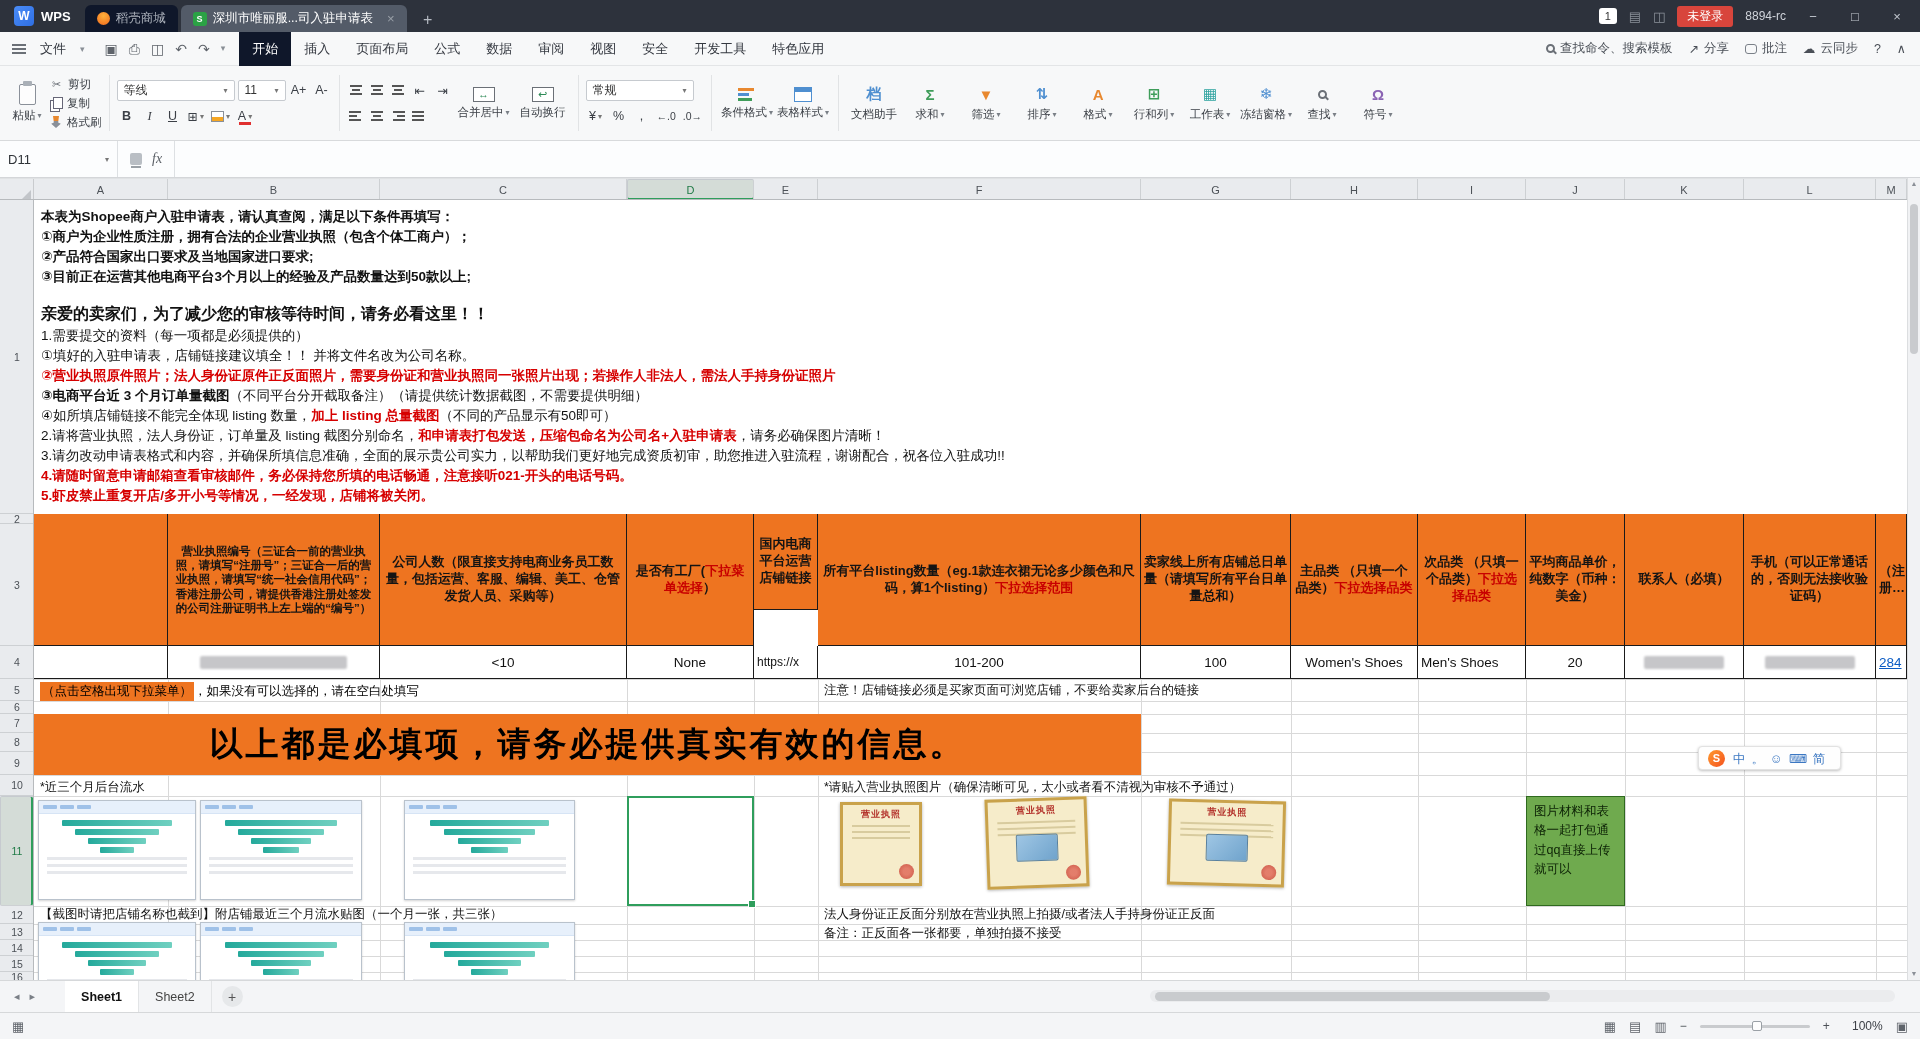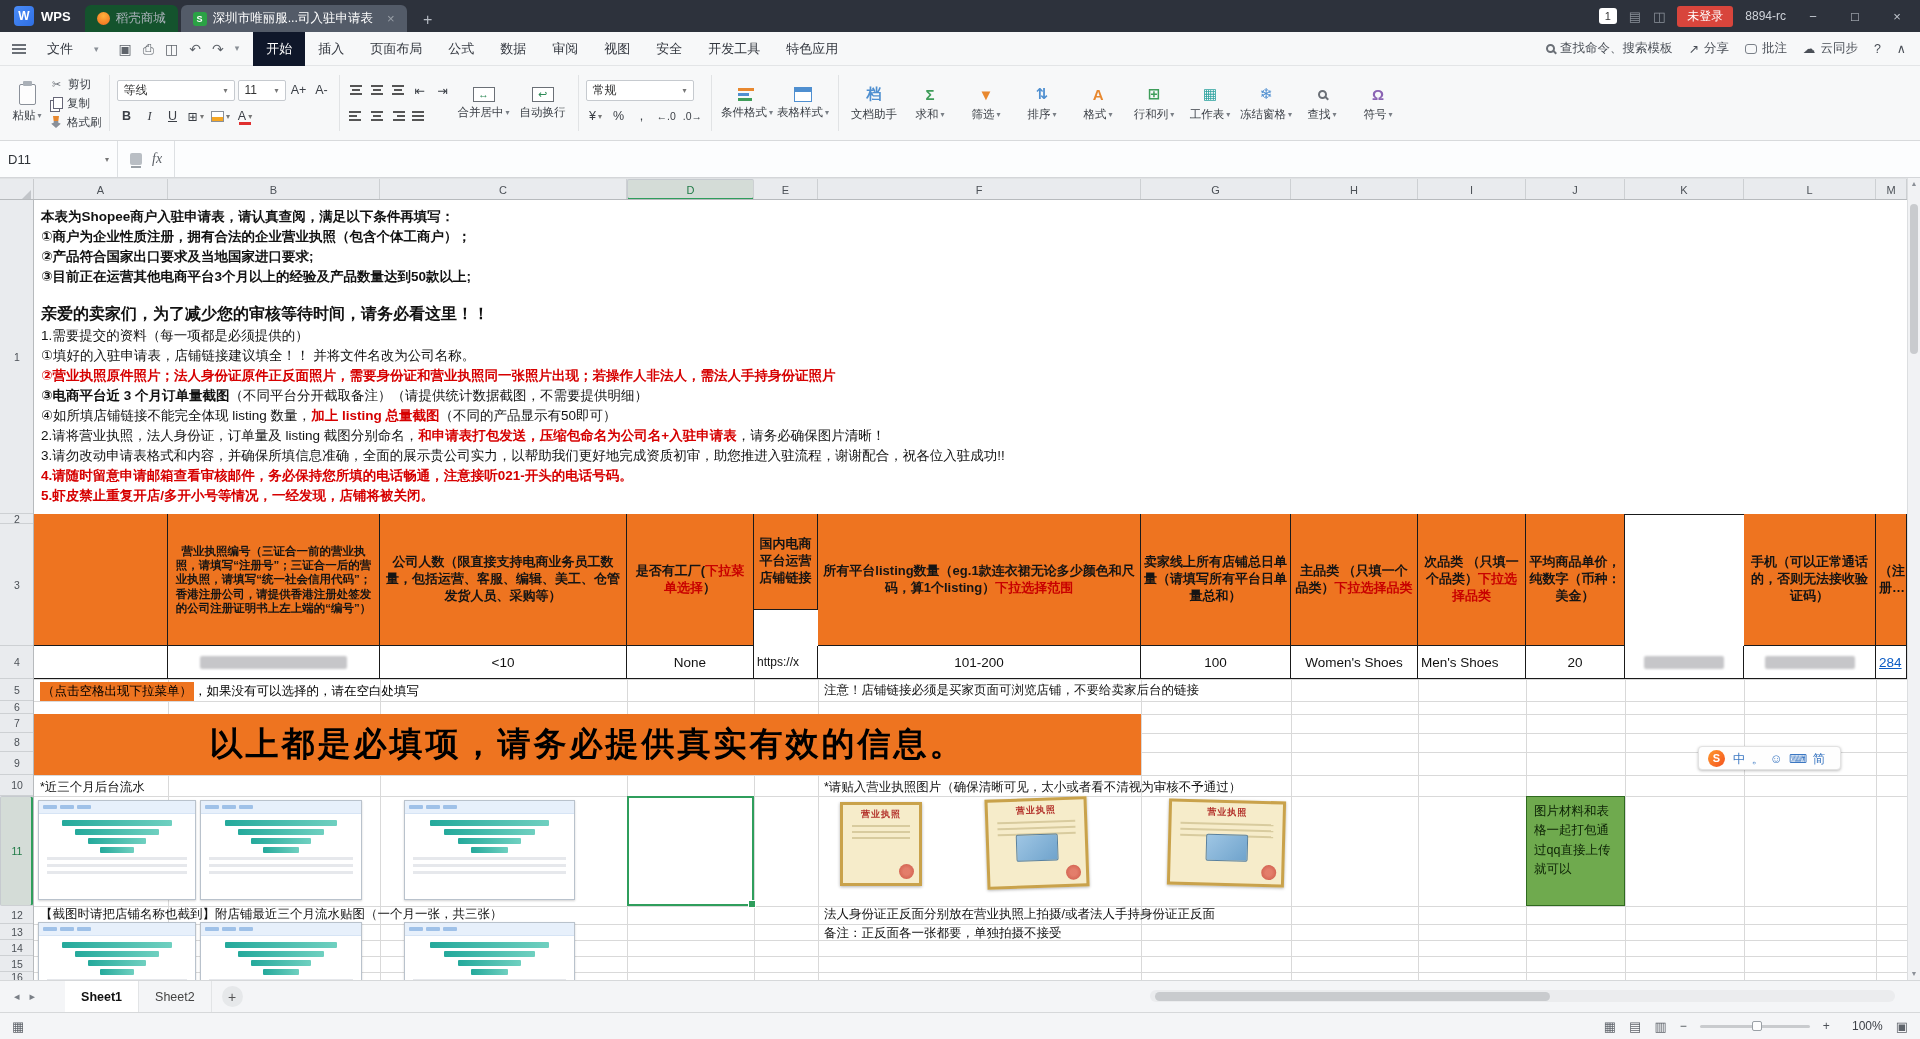--- a/index.html
+++ b/index.html
@@ -5,36 +5,36 @@
 *{margin:0;padding:0;box-sizing:border-box}
 html,body{width:1920px;height:1039px}
 body{font-family:"Liberation Sans","DejaVu Sans",sans-serif;background:#888;-webkit-font-smoothing:antialiased}
 #app{position:relative;width:1920px;height:1039px;overflow:hidden;background:#fff;color:#111}
 
 
 .titlebar{position:absolute;top:0;left:0;right:0;height:32px;background:#2d323c;display:flex;align-items:center;color:#c8ccd4;font-size:12.5px}
 .wps-badge{display:flex;align-items:center;gap:7px;padding:0 14px;color:#fff;font-weight:bold;font-size:13px}
 .wlogo{width:20px;height:20px;border-radius:4px;background:linear-gradient(135deg,#4a8cf7,#2f6fe4);color:#fff;display:flex;align-items:center;justify-content:center;font-size:12px;font-weight:bold}
 .ttabs{display:flex;align-items:flex-end;height:32px;gap:3px}
-.ttab{height:27px;display:flex;align-items:center;gap:6px;padding:0 12px;background:#14532d;border-radius:6px 6px 0 0;color:#aeb4bd;white-space:nowrap}
+.ttab{height:27px;display:flex;align-items:center;gap:6px;padding:0 12px;background:#0f172a;border-radius:6px 6px 0 0;color:#aeb4bd;white-space:nowrap}
 .ttab.active{background:#535b68;color:#fff}
 .flame{width:13px;height:13px;border-radius:50%;background:radial-gradient(circle at 50% 30%,#ffb13b,#f06a1d)}
 .etico{width:14px;height:14px;border-radius:3px;background:#2ba245;color:#fff;font-size:9px;font-weight:bold;display:flex;align-items:center;justify-content:center}
 .tclose{margin-left:8px;color:#9aa0a8;font-size:13px}
 .tplus{width:24px;height:24px;margin-left:6px;color:#b6bbc3;display:flex;align-items:center;justify-content:center;font-size:16px}
 .tb-right{margin-left:auto;display:flex;align-items:center;gap:12px;padding-right:8px}
 .badge1{min-width:18px;height:16px;background:#fff;color:#333;border-radius:3px;display:flex;align-items:center;justify-content:center;font-size:11px;padding:0 4px}
 .tb-ic{color:#8b919a;font-size:13px}
 .login{background:#d8453c;color:#fff;padding:2px 10px;border-radius:3px;font-size:12px}
 .ver{color:#cfd3da;font-size:12px}
 .winbtn{width:30px;text-align:center;color:#c2c7cf;font-size:13px}
 
 
 .menubar{position:absolute;top:32px;left:0;right:0;height:34px;background:#f7f8f9;border-bottom:1px solid #e3e5e7;display:flex;align-items:center;font-size:13px;color:#343840}
-.mb-file{display:flex;align-items:center;gap:21px;padding:0 10px 0 12px}
+.mb-file{display:flex;align-items:center;gap:14px;padding:0 10px 0 12px}
 .hamb{display:inline-block;width:14px;height:10px;border-top:2px solid #6b7077;border-bottom:2px solid #6b7077;position:relative}
 .hamb:after{content:"";position:absolute;left:0;right:0;top:2px;height:2px;background:#6b7077}
 .mb-caret{font-size:9px;color:#8a8f96}
 .qa-icons{display:flex;align-items:center;gap:11px;padding:0 10px;color:#5f646b;font-size:14px}
 .qa-icons span{line-height:1}
 .menu-tabs{display:flex;align-items:center;height:100%;margin-left:4px}
 .mtab{padding:0 13px;height:34px;display:flex;align-items:center;color:#343840}
 .mtab.active{background:#0f172a;color:#fff}
 .mb-right{margin-left:auto;display:flex;align-items:center;gap:16px;padding-right:14px;color:#4a4f57;font-size:12.5px}
 .mb-item{display:flex;align-items:center;gap:5px;white-space:nowrap}
@@ -584,20 +584,23 @@
       </div>
       <div class="hcell" style="left: 1257px; top: 314px; width: 127px; height: 132px;">
         <span style="width: 100%;"><span>主品类 （只填一个品类）</span><span class="red">下拉选择品类</span></span>
       </div>
       <div class="hcell" style="left: 1384px; top: 314px; width: 108px; height: 132px;">
         <span style="width: 100%;"><span>次品类 （只填一个品类）</span><span class="red">下拉选择品类</span></span>
       </div>
       <div class="hcell" style="left: 1492px; top: 314px; width: 99px; height: 132px;">
         <span style="width: 100%;"><span>平均商品单价，纯数字（币种：美金）</span></span>
       </div>
+      <div class="hcell" style="left: 1591px; top: 314px; width: 119px; height: 132px;">
+        <span style="width: 100%;"><span>联系人（必填）</span></span>
+      </div>
       <div class="hcell" style="left: 1710px; top: 314px; width: 132px; height: 132px;">
         <span style="width: 100%;"><span>手机（可以正常通话的，否则无法接收验证码）</span></span>
       </div>
       <div class="hcell" style="left: 1842px; top: 314px; width: 31px; height: 132px;">
         <span style="width: 100%;"><span>（注册…</span></span>
       </div>
       <div class="dcell" style="left: 0px; top: 446px; width: 134px; height: 33px;"></div>
       <div class="dcell" style="left: 134px; top: 446px; width: 212px; height: 33px;">
         <div class="redact"></div>
       </div>

